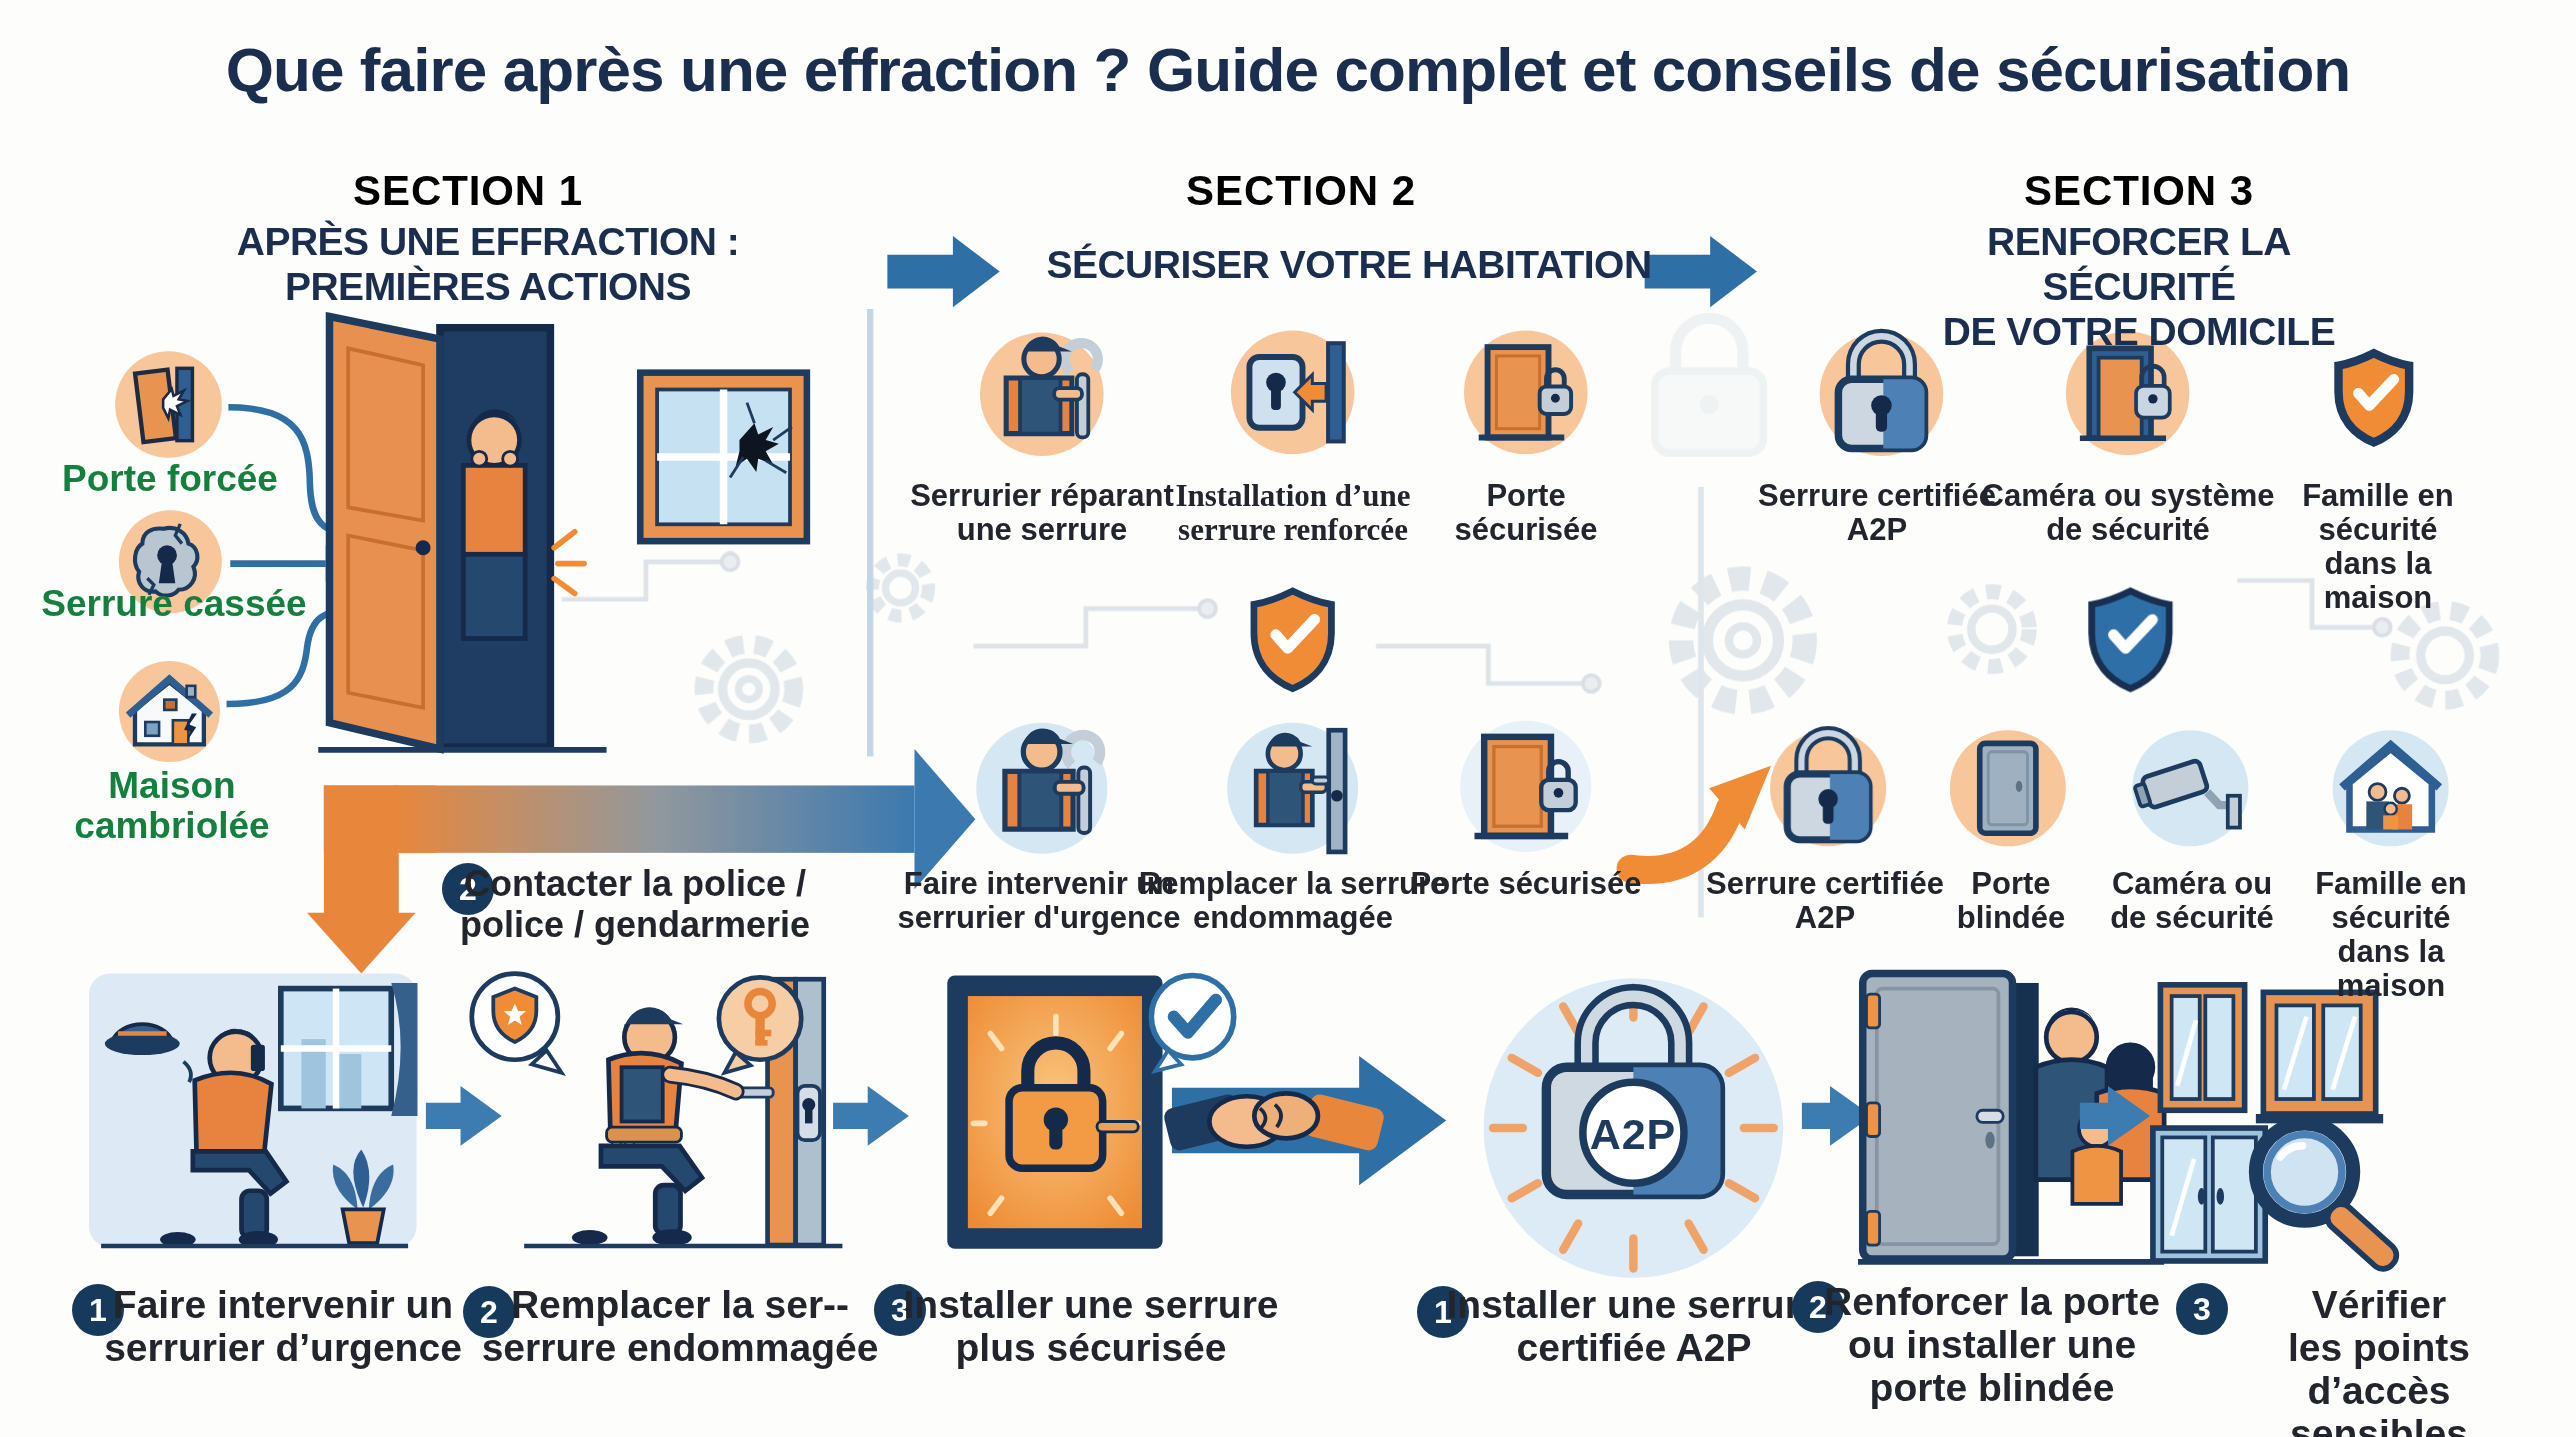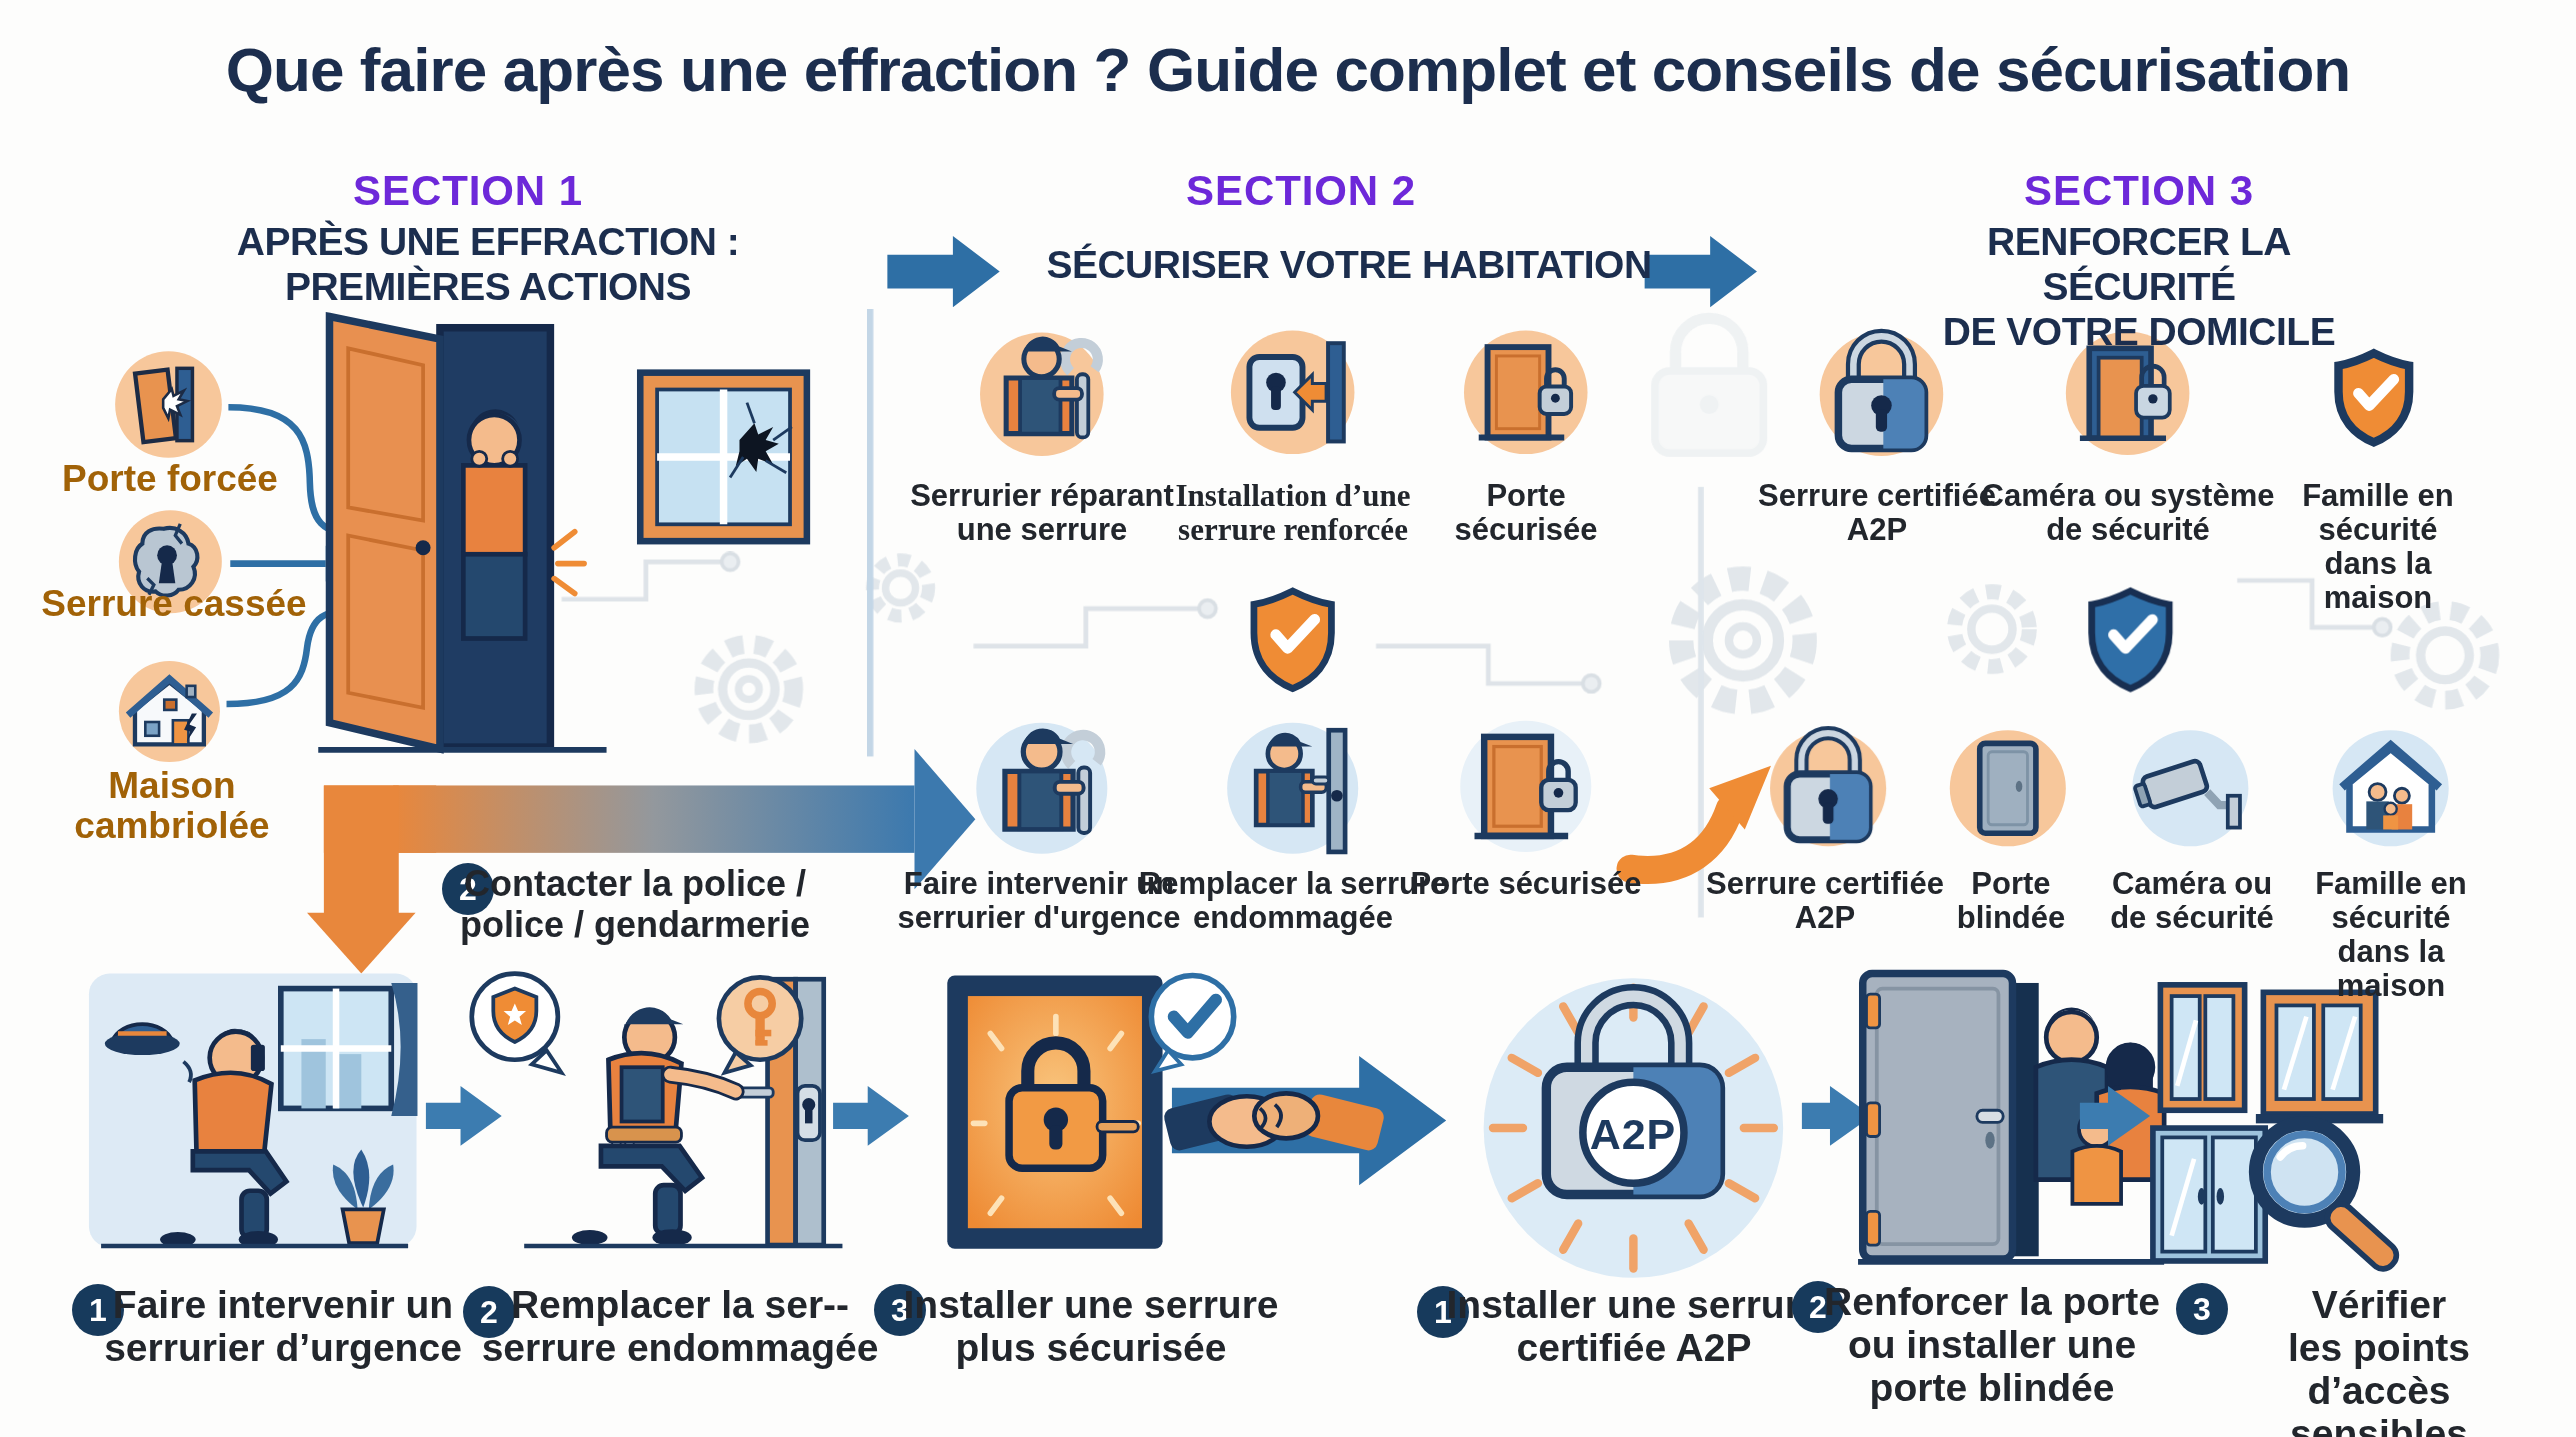--- a/index.html
+++ b/index.html
@@ -3,23 +3,23 @@
 <meta charset="utf-8">
 <style>
   html,body{margin:0;padding:0;}
   body{
     width:2576px;height:1438px;position:relative;background:#fdfdfc;
     font-family:"Liberation Sans",sans-serif;overflow:hidden;
   }
   #canvas-svg{position:absolute;left:0;top:0;}
   .t{position:absolute;font-weight:bold;white-space:pre-line;color:#23272d;text-align:center;transform:translateX(-50%);}
   .main-title{font-size:62px;color:#1c2e4e;letter-spacing:-0.9px;width:2527px;}
-  .kicker{font-size:42px;color:#6d28d9;letter-spacing:0.9px;}
+  .kicker{font-size:42px;color:#000000;letter-spacing:0.9px;}
   .sec-title{font-size:39px;color:#1c2e4e;line-height:1.16;letter-spacing:-0.5px;}
-  .issue{font-size:37px;line-height:1.08;color:#a16207;text-align:center;}
+  .issue{font-size:37px;line-height:1.08;color:#15803d;text-align:center;}
   .cap{font-size:31px;line-height:1.1;color:#22262c;}
   .step-label{font-size:39px;line-height:1.1;color:#22262c;}
   .police-label{font-size:36px;line-height:1.15;color:#22262c;}
   .badge{
     position:absolute;transform:translate(-50%,-50%);
     background:#173a5c;color:#ffffff;border-radius:50%;
     width:52px;height:52px;display:flex;align-items:center;justify-content:center;
     font-weight:bold;font-size:32px;
   }
   .a2p-text{position:absolute;transform:translate(-50%,-50%);font-weight:bold;font-size:43px;color:#1d3a5f;letter-spacing:0.9px;}

